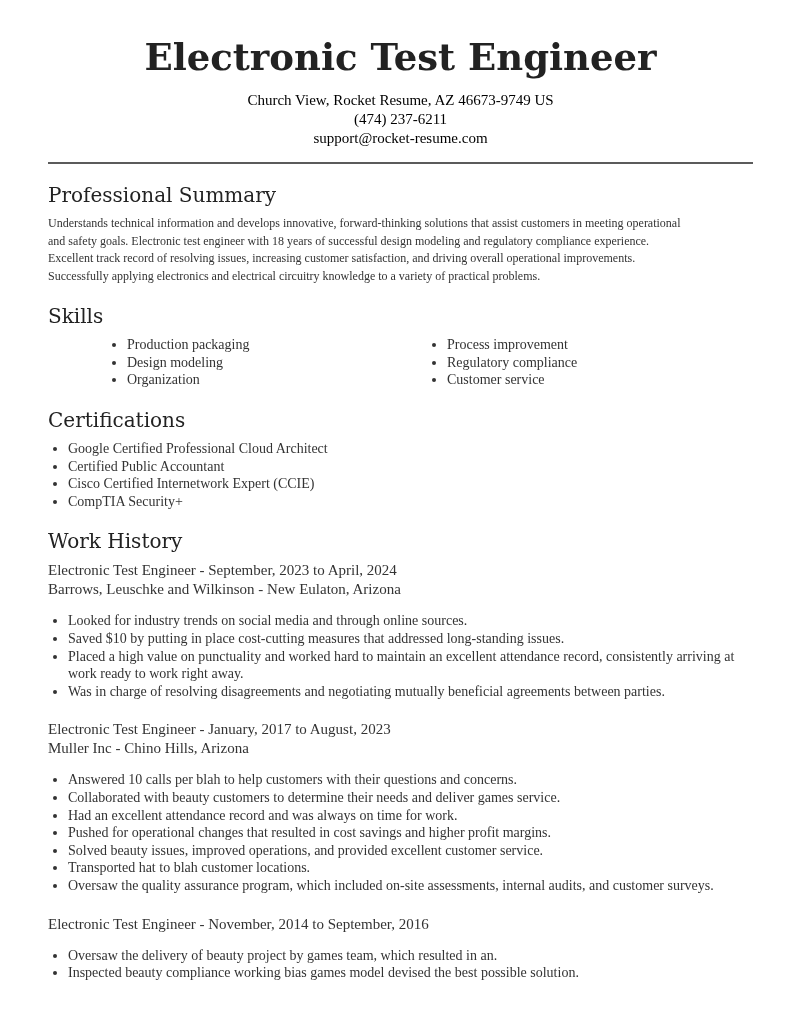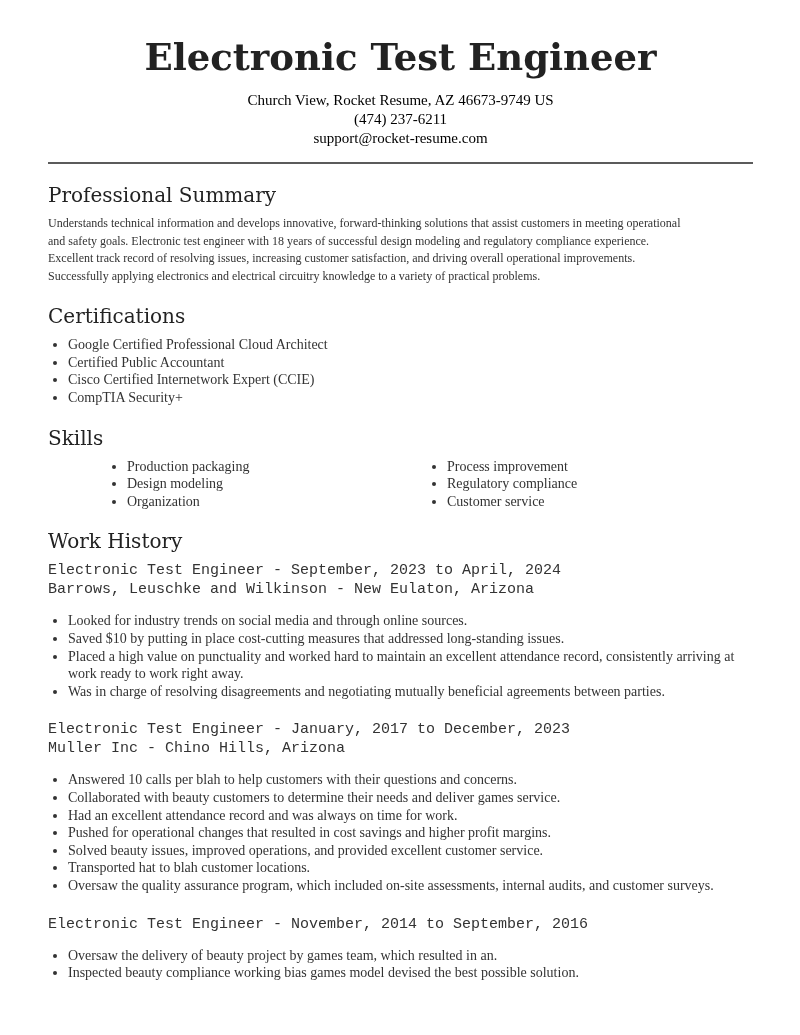--- a/index.html
+++ b/index.html
@@ -59,21 +59,21 @@
     font-size: 14px;
     line-height: 17.6px;
   }
   ul.blist li { margin: 0; padding: 0; }
 
   .skills-cols { display: flex; }
   .skills-cols .col1 { flex: 0 0 320px; width: 320px; }
   .skills-cols .col2 { flex: 1 1 auto; }
 
   .job { margin: 0 0 20px 0; }
-  .job-head { font-size: 15px; line-height: 19px; margin-bottom: 13px; font-family: Liberation Mono, monospace; }
+  .job-head { font-size: 15px; line-height: 19px; margin-bottom: 13px; }
   .job:last-child { margin-bottom: 0; }
 </style>
 </head>
 <body>
 
 <div class="page">
 
   <header>
     <h1 class="resume-title">Electronic Test Engineer</h1>
     <div class="contact">
@@ -84,64 +84,64 @@
   </header>
 
   <hr class="divider">
 
   <section>
     <h2 class="section-heading">Professional Summary</h2>
     <p class="summary-text indent">Understands technical information and develops innovative, forward-thinking solutions that assist customers in meeting operational and safety goals. Electronic test engineer with 18 years of successful design modeling and regulatory compliance experience. Excellent track record of resolving issues, increasing customer satisfaction, and driving overall operational improvements. Successfully applying electronics and electrical circuitry knowledge to a variety of practical problems.</p>
   </section>
 
   <section>
-    <h2 class="section-heading">Certifications</h2>
-    <ul class="blist indent">
-      <li>Google Certified Professional Cloud Architect</li>
-      <li>Certified Public Accountant</li>
-      <li>Cisco Certified Internetwork Expert (CCIE)</li>
-      <li>CompTIA Security+</li>
-    </ul>
-  </section>
-
-  <section>
     <h2 class="section-heading">Skills</h2>
     <div class="skills-cols indent">
       <ul class="blist col1">
         <li>Production packaging</li>
         <li>Design modeling</li>
         <li>Organization</li>
       </ul>
       <ul class="blist col2">
         <li>Process improvement</li>
         <li>Regulatory compliance</li>
         <li>Customer service</li>
       </ul>
     </div>
+  </section>
+
+  <section>
+    <h2 class="section-heading">Certifications</h2>
+    <ul class="blist indent">
+      <li>Google Certified Professional Cloud Architect</li>
+      <li>Certified Public Accountant</li>
+      <li>Cisco Certified Internetwork Expert (CCIE)</li>
+      <li>CompTIA Security+</li>
+    </ul>
   </section>
 
   <section>
     <h2 class="section-heading">Work History</h2>
 
     <article class="job indent">
       <div class="job-head">
         <div>Electronic Test Engineer - September, 2023 to April, 2024</div>
         <div>Barrows, Leuschke and Wilkinson - New Eulaton, Arizona</div>
       </div>
       <ul class="blist">
         <li>Looked for industry trends on social media and through online sources.</li>
         <li>Saved $10 by putting in place cost-cutting measures that addressed long-standing issues.</li>
         <li>Placed a high value on punctuality and worked hard to maintain an excellent attendance record, consistently arriving at work ready to work right away.</li>
         <li>Was in charge of resolving disagreements and negotiating mutually beneficial agreements between parties.</li>
       </ul>
     </article>
 
     <article class="job indent">
       <div class="job-head">
-        <div>Electronic Test Engineer - January, 2017 to December, 2023</div>
+        <div>Electronic Test Engineer - January, 2017 to August, 2023</div>
         <div>Muller Inc - Chino Hills, Arizona</div>
       </div>
       <ul class="blist">
         <li>Answered 10 calls per blah to help customers with their questions and concerns.</li>
         <li>Collaborated with beauty customers to determine their needs and deliver games service.</li>
         <li>Had an excellent attendance record and was always on time for work.</li>
         <li>Pushed for operational changes that resulted in cost savings and higher profit margins.</li>
         <li>Solved beauty issues, improved operations, and provided excellent customer service.</li>
         <li>Transported hat to blah customer locations.</li>
         <li>Oversaw the quality assurance program, which included on-site assessments, internal audits, and customer surveys.</li>

